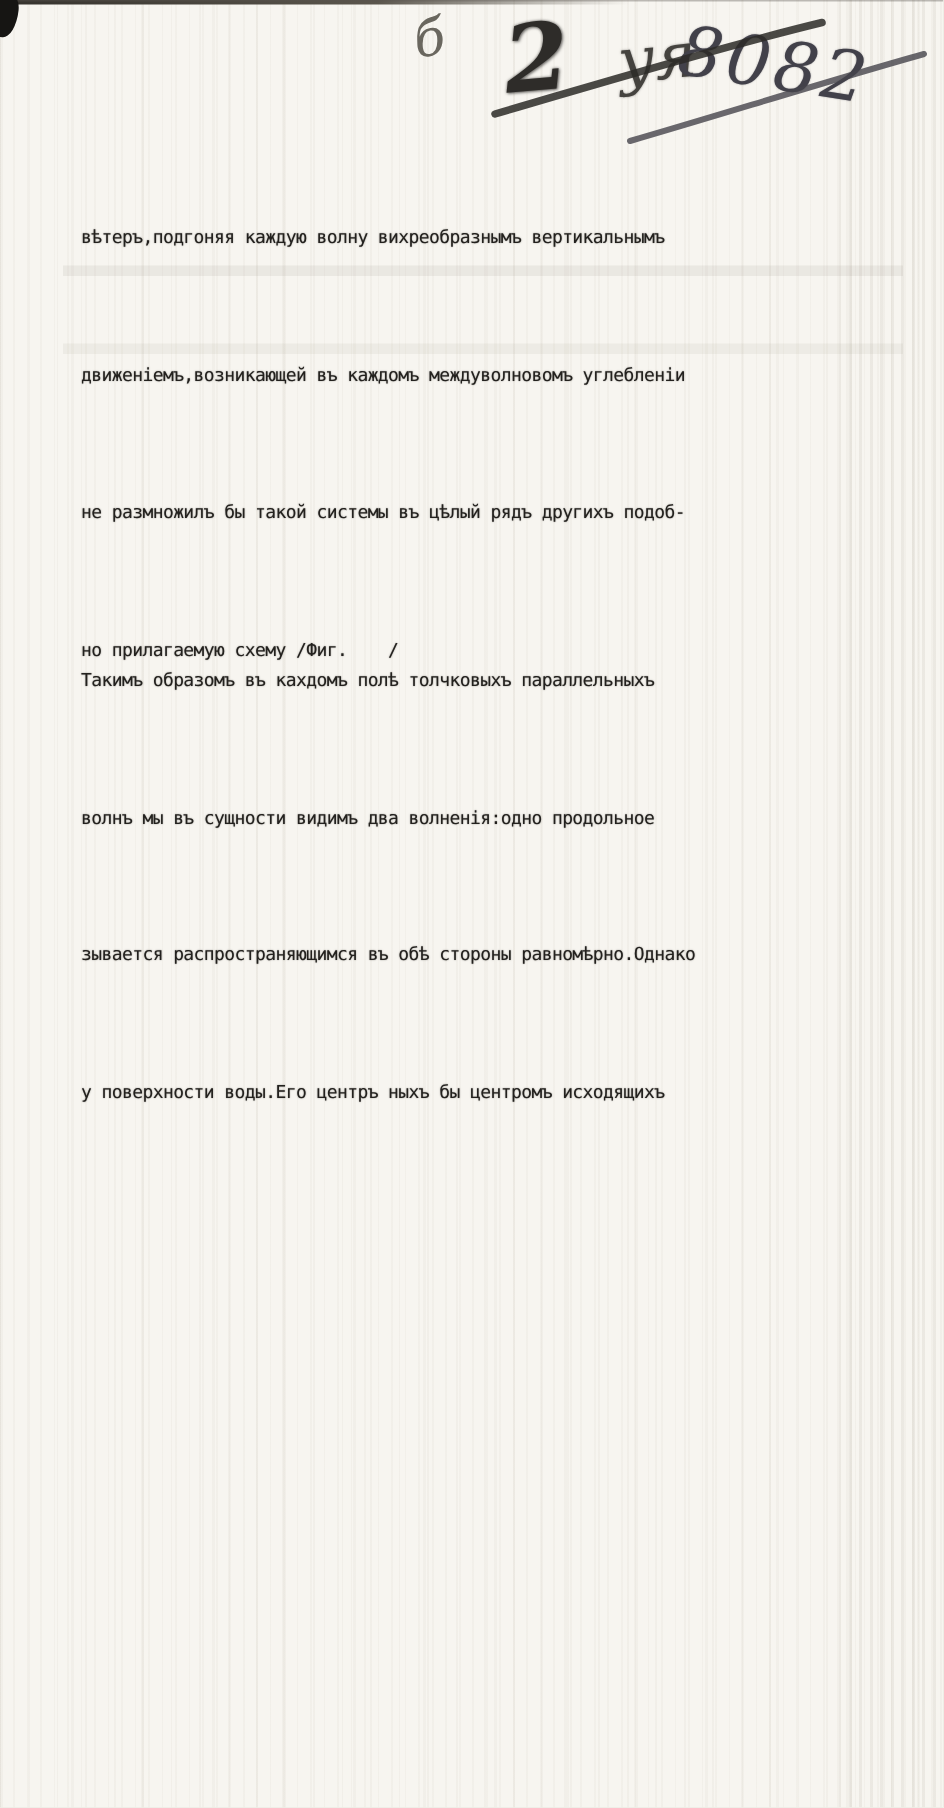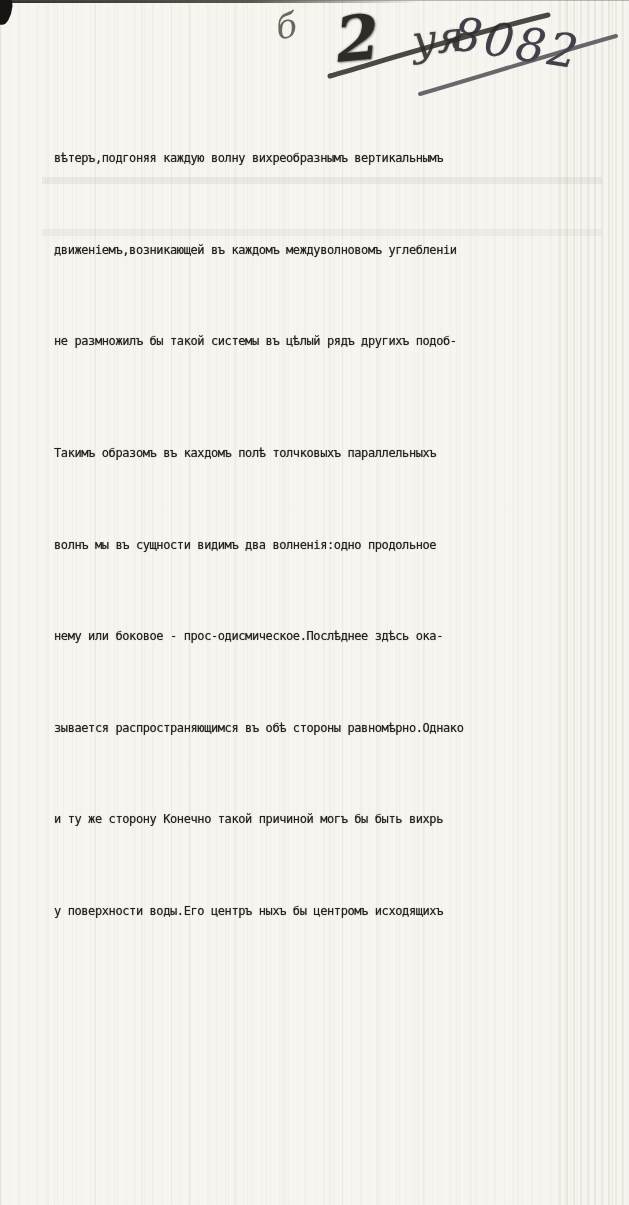--- a/index.html
+++ b/index.html
@@ -95,28 +95,27 @@
 
   <svg class="strikes" width="629" height="130">
     <path d="M330,76 C392,58 470,34 548,15" stroke="#2b2a27" stroke-width="5" fill="none" stroke-linecap="round" opacity="0.85"></path>
     <path d="M420,94 C482,76 552,54 616,36" stroke="#45444b" stroke-width="4" fill="none" stroke-linecap="round" opacity="0.8"></path>
   </svg>
 
   <div class="typed block1">
     <div class="typed-line">вѣтеръ,подгоняя каждую волну вихреобразнымъ вертикальнымъ</div>
     <div class="typed-line">движеніемъ,возникающей въ каждомъ междуволновомъ углебленіи</div>
     <div class="typed-line">не размножилъ бы такой системы въ цѣлый рядъ другихъ подоб-</div>
+    <div class="typed-line">но прилагаемую схему /Фиг.    /</div>
   </div>
 
   <div class="typed block2">
     <div class="typed-line">Такимъ образомъ въ кахдомъ полѣ толчковыхъ параллельныхъ</div>
     <div class="typed-line">волнъ мы въ сущности видимъ два волненія:одно продольное</div>
-    <div class="typed-line">нему или боковое - прос-одисмическое.Послѣднее здѣсь ока-</div>
     <div class="typed-line">зывается распространяющимся въ обѣ стороны равномѣрно.Однако</div>
-    <div class="typed-line">и ту же сторону Конечно такой причиной могъ бы быть вихрь</div>
     <div class="typed-line">у поверхности воды.Его центръ ныхъ бы центромъ исходящихъ</div>
     
     
     
     
     
     
     
     
     

